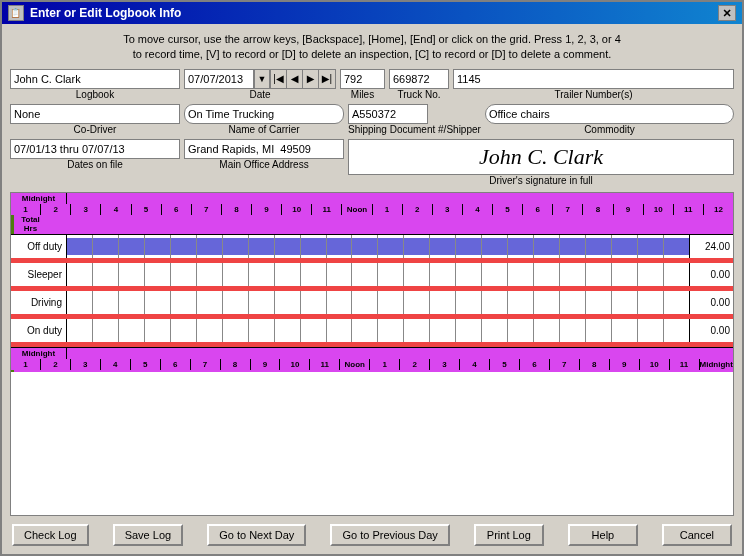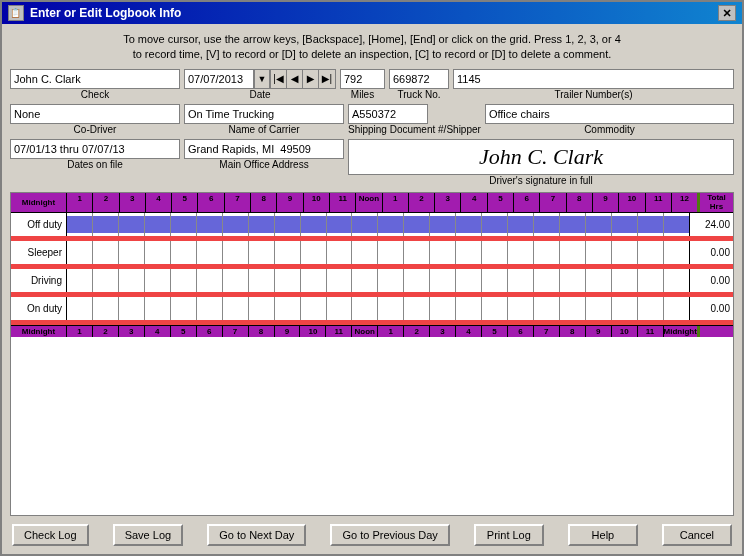--- a/index.html
+++ b/index.html
@@ -136,24 +136,25 @@
     .grid-section {
       flex: 1;
       display: flex;
       flex-direction: column;
       border: 1px solid #808080;
       background: white;
       margin-top: 2px;
     }
     .grid-header {
       display: flex;
-      background: #a21caf;
+      background: #d946ef;
       border-bottom: 1px solid #000;
       font-size: 9px;
       font-weight: bold;
+      flex-direction: column;
     }
     .grid-header-left {
       width: 56px;
       text-align: center;
       border-right: 1px solid #000;
       padding: 1px;
       font-size: 8px;
     }
     .grid-header-hours {
       flex: 1;
@@ -250,21 +251,21 @@
   <div class="content">
 
     <div class="instruction-box">
       <div>To move cursor, use the arrow keys, [Backspace], [Home], [End] or click on the grid.  Press 1, 2, 3, or 4</div>
       <div>to record time, [V] to record or [D] to delete an inspection, [C] to record or [D] to delete a comment.</div>
     </div>
 
     <div class="form-row">
       <div class="field-group">
         <input type="text" style="width: 170px;" value="John C. Clark">
-        <div class="field-label">Check</div>
+        <div class="field-label">Logbook</div>
       </div>
       <div class="field-group">
         <div class="date-wrapper">
           <input type="text" class="date-input" value="07/07/2013" style="">
           <div class="date-dropdown">▼</div>
           <div class="nav-buttons">
             <div class="nav-btn">|◀</div>
             <div class="nav-btn">◀</div>
             <div class="nav-btn">▶</div>
             <div class="nav-btn">▶|</div>
@@ -285,29 +286,29 @@
         <div class="field-label">Trailer Number(s)</div>
       </div>
     </div>
 
     <div class="form-row">
       <div class="field-group">
         <input type="text" style="width: 170px;" value="None">
         <div class="field-label">Co-Driver</div>
       </div>
       <div class="field-group">
-        <input type="text" style="width: 160px;" value="On Time Trucking">
+        <input type="text" style="width: 160px; border-radius: 9px;" value="On Time Trucking">
         <div class="field-label">Name of Carrier</div>
       </div>
       <div class="field-group">
         <input type="text" style="width: 80px;" value="A550372">
         <div class="field-label">Shipping Document #/Shipper</div>
       </div>
       <div class="field-group" style="flex:1;">
-        <input type="text" style="width: 100%;" value="Office chairs">
+        <input type="text" style="width: 100%; border-radius: 10px;" value="Office chairs">
         <div class="field-label">Commodity</div>
       </div>
     </div>
 
     <div class="form-row" style="align-items: flex-start;">
       <div class="field-group">
         <input type="text" style="width: 170px;" value="07/01/13 thru 07/07/13">
         <div class="field-label">Dates on file</div>
       </div>
       <div class="field-group">

